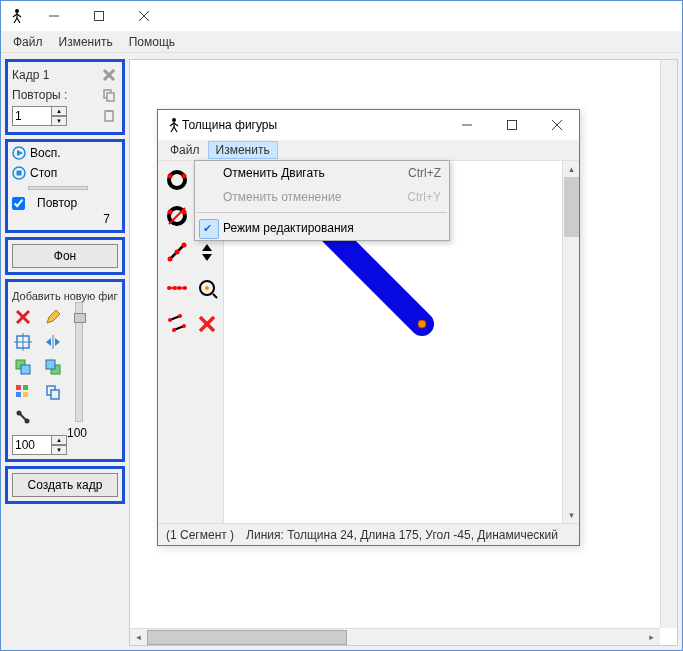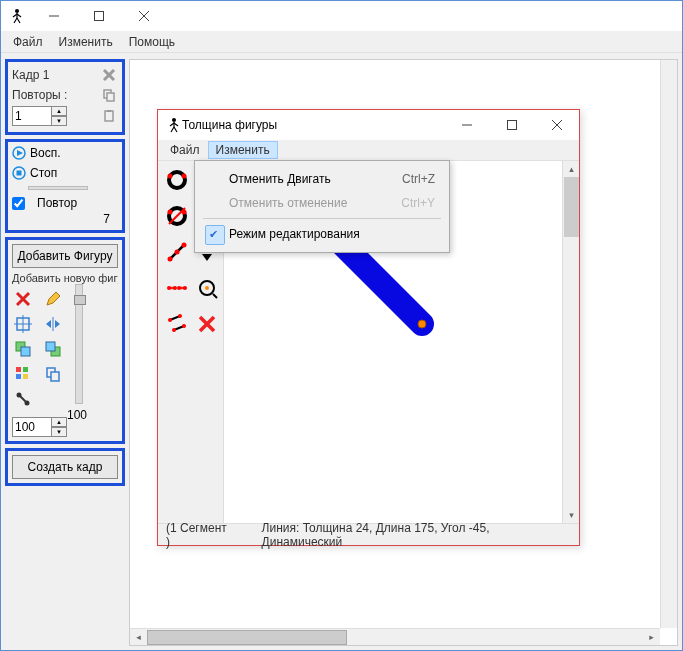--- a/index.html
+++ b/index.html
@@ -58,24 +58,24 @@
 .child-menubar { height: 21px; background: #f0f0f0; display: flex; align-items: center; padding: 0 4px; border-bottom: 1px solid #e0e0e0; }
 .child-content { flex: 1; display: flex; position: relative; }
 .child-toolcol { width: 66px; background: #f0f0f0; border-right: 1px solid #ddd; padding: 8px 4px; display: flex; flex-direction: column; gap: 14px; }
 .chtool-row { display: flex; gap: 8px; align-items: center; justify-content: flex-start; padding-left: 4px; }
 .chtool { width: 22px; height: 22px; display: flex; align-items: center; justify-content: center; }
 .child-canvas { flex: 1; background: #fff; position: relative; }
 .child-vscroll { width: 17px; background: #f0f0f0; border-left: 1px solid #ddd; position: relative; }
 .child-vscroll-thumb { position: absolute; top: 16px; width: 15px; left: 1px; height: 60px; background: #ccc; }
 .child-vscroll .arrow-up { position: absolute; top: 0; left: 0; width: 17px; height: 16px; display: flex; align-items: center; justify-content: center; color: #666; font-size: 9px; }
 .child-vscroll .arrow-dn { position: absolute; bottom: 0; left: 0; width: 17px; height: 16px; display: flex; align-items: center; justify-content: center; color: #666; font-size: 9px; }
-.child-status { height: 22px; background: #f0f0f0; border-top: 1px solid #ddd; display: flex; align-items: center; padding: 0 8px; gap: 28px; color: #333; font-size: 11px; }
-
-
-.dropdown { position: absolute; left: 194px; top: 160px; width: 256px; background: #f0f0f0; border: 1px solid #aaa; box-shadow: 2px 2px 6px rgba(0,0,0,0.2); z-index: 100; padding: 6px; }
+.child-status { height: 22px; background: #f0f0f0; border-top: 1px solid #ddd; display: flex; align-items: center; padding: 0 8px; gap: 12px; color: #333; font-size: 11px; }
+
+
+.dropdown { position: absolute; left: 194px; top: 160px; width: 256px; background: #f0f0f0; border: 1px solid #aaa; box-shadow: 2px 2px 6px rgba(0,0,0,0.2); z-index: 100; padding: 0; }
 .dd-item { height: 24px; display: flex; align-items: center; padding: 0 8px 0 28px; position: relative; color: #000; }
 .dd-item.disabled { color: #9a9a9a; justify-content: space-between; }
 .dd-item .shortcut { margin-left: auto; color: #666; }
 .dd-item.disabled .shortcut { color: #bbb; }
 .dd-sep { height: 1px; background: #ccc; margin: 3px 2px; }
 .dd-item.checked::before { content: ""; position: absolute; left: 4px; top: 3px; width: 18px; height: 18px; background: #cde6ff; border: 1px solid #7ab6f0; border-radius: 2px; }
 .dd-check { position: absolute; left: 8px; top: 6px; color: #2a6cd0; font-size: 11px; }
 
 svg { display: block; }
 </style>
@@ -180,23 +180,25 @@
           <span>Стоп</span>
         </div>
         <div class="hslider"></div>
         <div class="cbx" style="margin-top:6px;">
           <input type="checkbox" checked="" style="">
           <span>Повтор</span>
         </div>
         <div class="count7">7</div>
       </div>
 
+      <div class="panel-box">
+        <button class="wide-btn">Фон</button>
+      </div>
 
       <div class="panel-box" style="overflow:hidden;">
-        <button class="wide-btn" style="white-space:nowrap;">Добавить Фигуру</button>
         <div class="section-label">Добавить новую фигуру</div>
 
         <div style="display:flex;">
           <div class="tool-grid">
             <div class="tool-row">
               <span class="tool-cell">
                   <svg width="18" height="18">
                     <line x1="3" y1="3" x2="15" y2="15" stroke="#d22" stroke-width="3"></line>
                     <line x1="15" y1="3" x2="3" y2="15" stroke="#d22" stroke-width="3"></line>
                   </svg>

